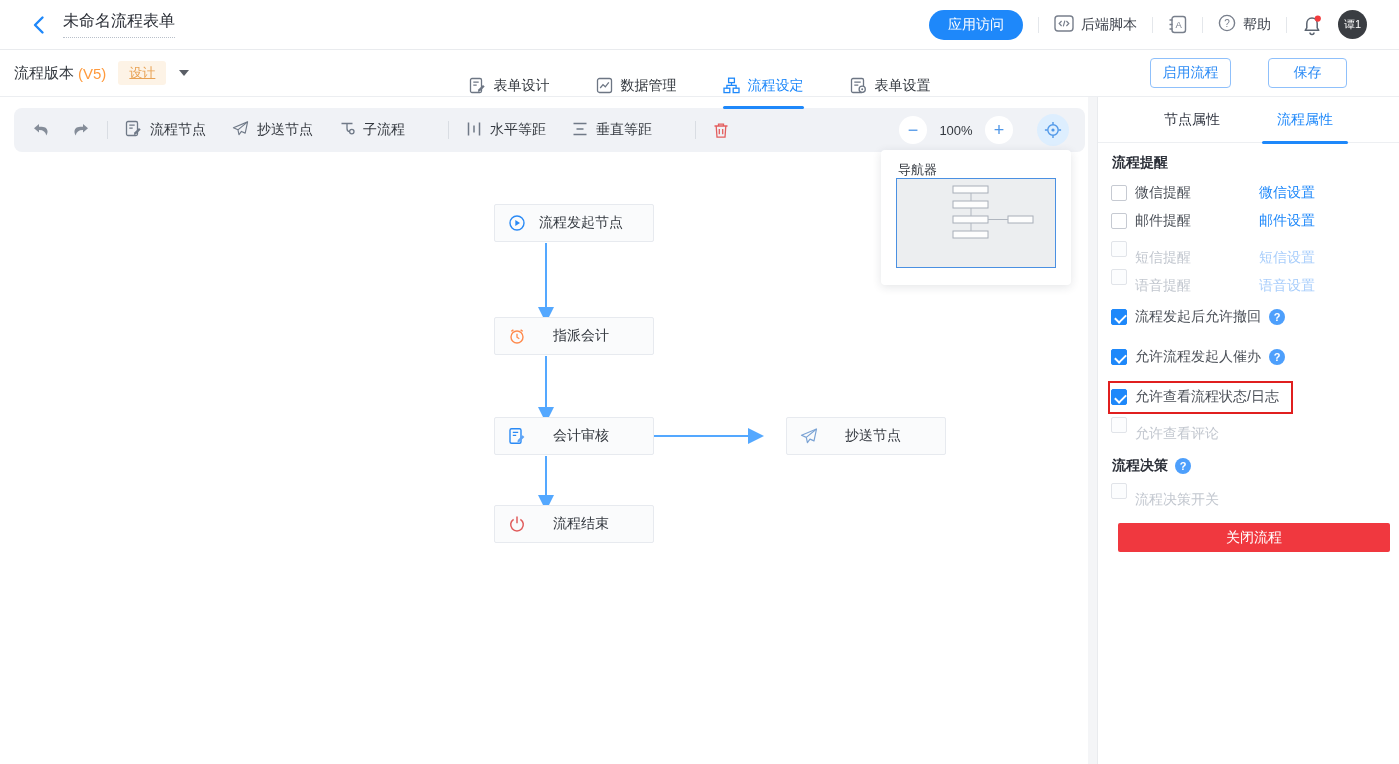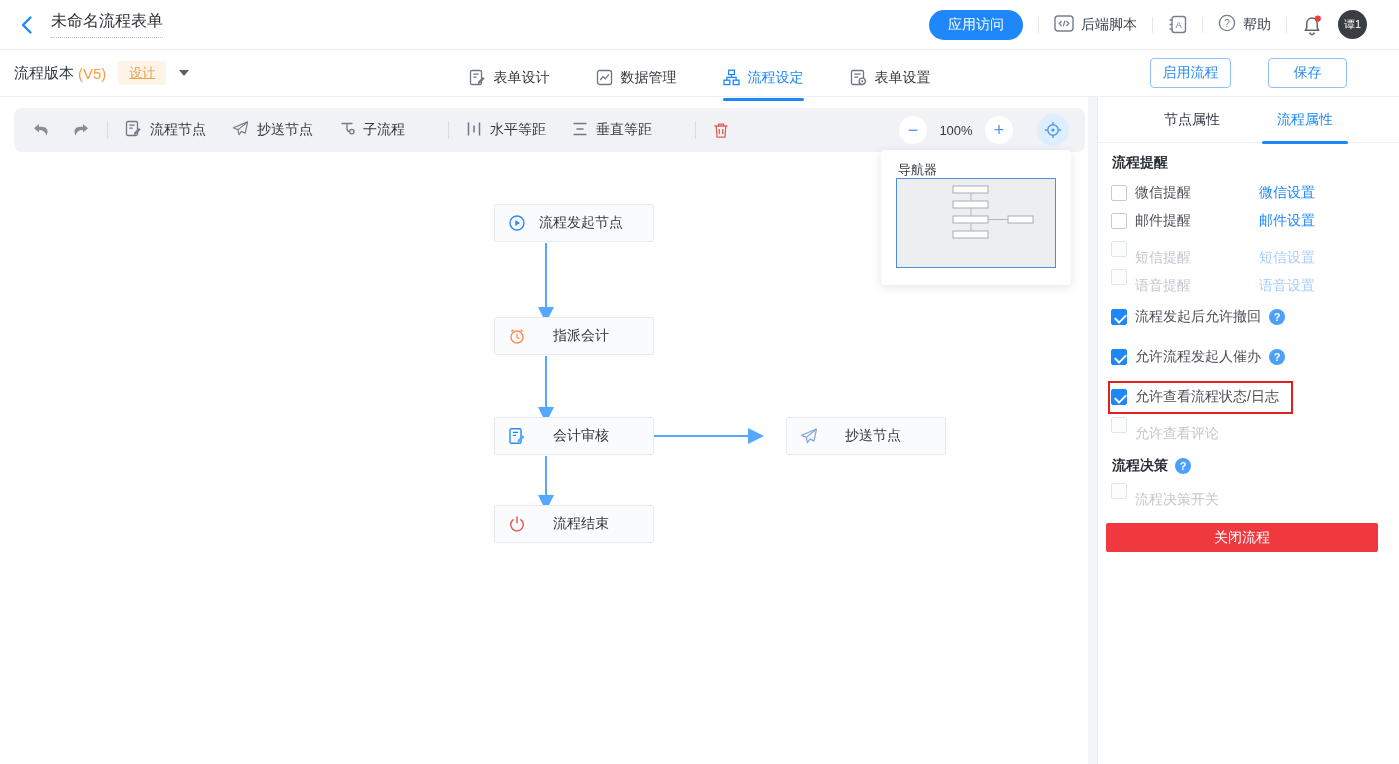--- a/index.html
+++ b/index.html
@@ -3,21 +3,21 @@
 <meta charset="utf-8">
 <style>
   * { box-sizing: border-box; margin: 0; padding: 0; }
   html,body { background:#fff; }
   body { font-family:"Liberation Sans","DejaVu Sans",sans-serif; }
   .app { position:relative; width:1399px; height:764px; background:#fff; overflow:hidden; color:#3c414b; }
 
   
   .header { position:absolute; left:0; top:0; width:1399px; height:50px; background:#fff;
             border-bottom:1px solid #e9ebee; display:flex; align-items:center; z-index:20; }
-  .h-left { display:flex; align-items:center; gap:18px; padding-left:20px; }
+  .h-left { display:flex; align-items:center; gap:18px; padding-left:32px; }
   .back-btn { display:flex; align-items:center; cursor:pointer; }
   .page-title { font-size:16px; font-weight:500; color:#2a2e36; border-bottom:1px dotted #b9c0ca; padding-bottom:5px; cursor:text; }
   .h-right { margin-left:auto; display:flex; align-items:center; gap:15px; padding-right:32px; }
   .pill-btn { background:#1e88fa; color:#fff; font-size:14px; border:none; border-radius:16px;
               height:30px; padding:0 19px; cursor:pointer; }
   .h-div { width:1px; height:16px; background:#e4e7eb; }
   .h-item { display:flex; align-items:center; gap:7px; font-size:14px; color:#3c414b; cursor:pointer; }
   .bell-wrap { position:relative; display:flex; cursor:pointer; }
   .avatar { width:29px; height:29px; border-radius:50%; background:#3a3d42; color:#fff; font-size:11px;
             display:flex; align-items:center; justify-content:center; cursor:pointer; }
@@ -25,21 +25,21 @@
   
   .subheader { position:absolute; left:0; top:50px; width:1399px; height:47px; background:#fff;
                border-bottom:1px solid #eceef1; z-index:19; }
   .sh-left { position:absolute; left:14px; top:0; height:46px; display:flex; align-items:center; gap:4px; }
   .ver-label { font-size:15px; color:#33383f; }
   .ver-num { font-size:15px; color:#ff9a3d; }
   .design-badge { margin-left:8px; background:#fdf3e6; color:#e8a254; font-size:13px; border-radius:3px;
                   padding:3px 11px; cursor:pointer;text-decoration:underline; }
   .caret-down { margin-left:9px; width:0; height:0; border-left:5px solid transparent; border-right:5px solid transparent;
                 border-top:6px solid #5a5e66; cursor:pointer; }
-  .sh-tabs { position:absolute; left:50%; transform:translateX(-50%); top:4px; height:47px; display:flex; gap:46px;text-align:right; }
+  .sh-tabs { position:absolute; left:50%; transform:translateX(-50%); top:12px; height:47px; display:flex; gap:46px;text-align:right; }
   .sh-tab { position:relative; height:47px; display:flex; align-items:center; gap:8px; font-size:14px;
             color:#33383f; cursor:pointer; }
   .sh-tab svg { color:#6d7684; }
   .sh-tab.active { color:#1e88fa; }
   .sh-tab.active svg { color:#1e88fa; }
   .sh-tab.active::after { content:""; position:absolute; left:0; right:0; bottom:0; height:3px;
                           background:#1e88fa; border-radius:2px; }
   .btn-outline { position:absolute; top:8px; height:30px; background:#fff; border:1px solid #8fc0fb;
                  color:#2a8af5; font-size:14px; border-radius:4px; cursor:pointer; }
   .btn-enable { right:168px; width:81px; }
@@ -98,21 +98,21 @@
   .cb.disabled { border-color:#e1e4e9; background:#fcfdfe; cursor:default; }
   .cb-label { font-size:14px; color:#4a4f57; }
   .cb-label.wide { width:116px; }
   .cb-label.dim, .dim { color:#c2c7cf;margin-top:17px; }
   .p-link { font-size:14px; color:#1e88fa; cursor:pointer; }
   .p-link.dim { color:#a9cefb; cursor:default; }
   .help-q { width:16px; height:16px; border-radius:50%; background:#4d9ffc; color:#fff; font-size:11px;
             font-weight:bold; display:flex; align-items:center; justify-content:center; cursor:pointer; flex:none; }
   .annotation-box { position:absolute; left:10px; top:284px; width:185px; height:33px;
                     border:2px solid #e01f1f; z-index:10; pointer-events:none; }
-  .close-btn { position:absolute; left:8px; top:426px; width:272px; height:29px; background:#f0383f; color:#fff;
+  .close-btn { position:absolute; left:20px; top:426px; width:272px; height:29px; background:#f0383f; color:#fff;
                font-size:14px; border:none; border-radius:2px; cursor:pointer; }
 </style>
 </head>
 <body>
 
 <div class="app">
 
   <div class="header">
     <div class="h-left">
       <span class="back-btn">

